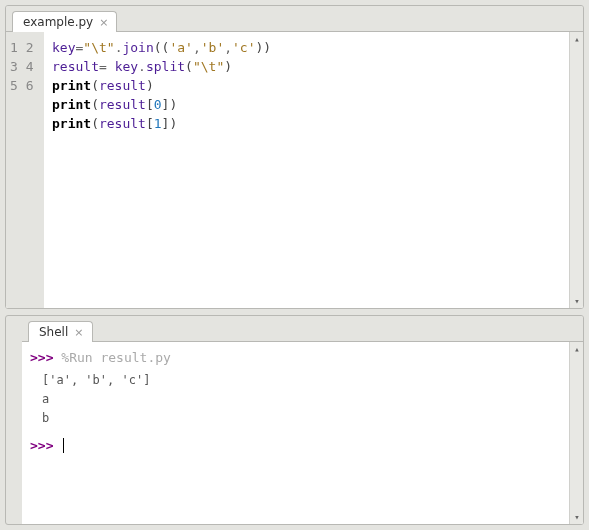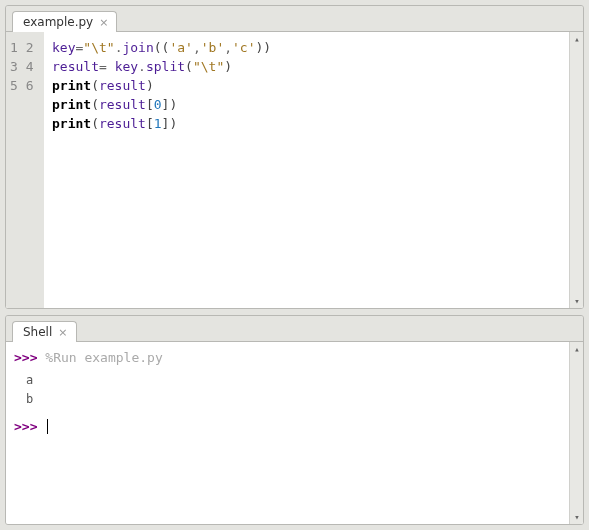--- a/index.html
+++ b/index.html
@@ -16,21 +16,21 @@
 }
 .panel {
   background: #e4e4e0;
   border: 1px solid #b8b8b4;
   border-radius: 3px;
   display: flex;
   flex-direction: column;
   overflow: hidden;
 }
 .panel.editor { height: 304px; }
-.panel.shell { flex: 1; }
+.panel.shell { flex: 1; padding-left: 16px; }
 .tabbar {
   background: #e4e4e0;
   padding: 4px 6px 0 6px;
   display: flex;
   border-bottom: 1px solid #b8b8b4;
   position: relative;
   height: 26px;
 }
 .tab {
   background: #fff;
@@ -146,19 +146,19 @@
 </div>
 
 <div class="panel shell">
   <div class="tabbar">
     <div class="tab">
       <span>Shell</span>
       <span class="close">×</span>
     </div>
   </div>
   <div class="content">
-    <div class="shell-body" id="shellbody"><div><span class="prompt">&gt;&gt;&gt;</span> <span class="runcmd">%Run example.py</span></div><div style="padding: 4px 0px 8px 8px;"><div class="output">a</div><div class="output">b</div></div><div><span class="prompt">&gt;&gt;&gt;</span> <span class="cursor"></span></div></div>
+    <div class="shell-body" id="shellbody"><div><span class="prompt">&gt;&gt;&gt;</span> <span class="runcmd">%Run result.py</span></div><div style="padding: 4px 0px 8px 8px;"><div class="output">['a', 'b', 'c']</div><div class="output">a</div><div class="output">b</div></div><div><span class="prompt">&gt;&gt;&gt;</span> <span class="cursor"></span></div></div>
     <div class="sb">
       <div class="arrow up">▴</div>
       <div class="arrow down">▾</div>
     </div>
   </div>
 </div>
 
 </body></html>

